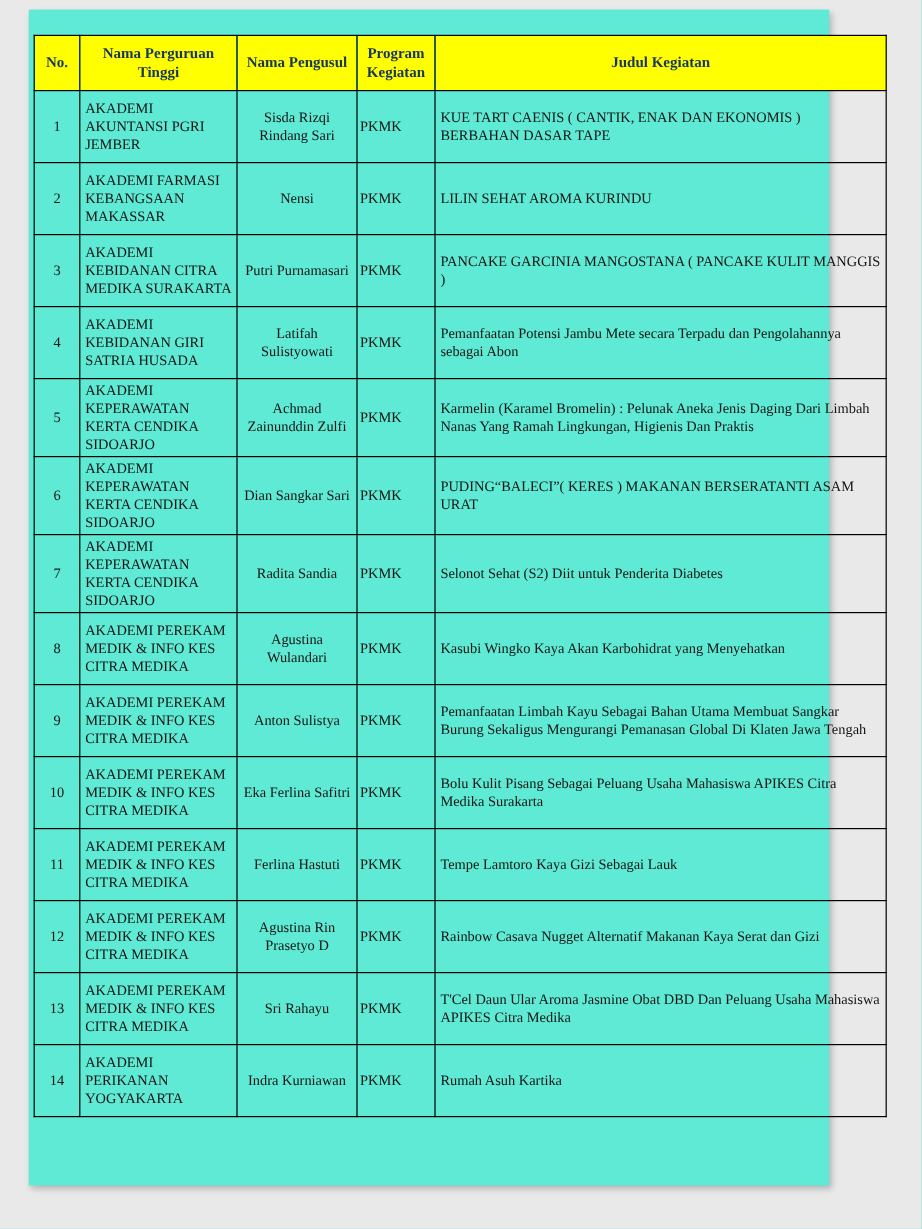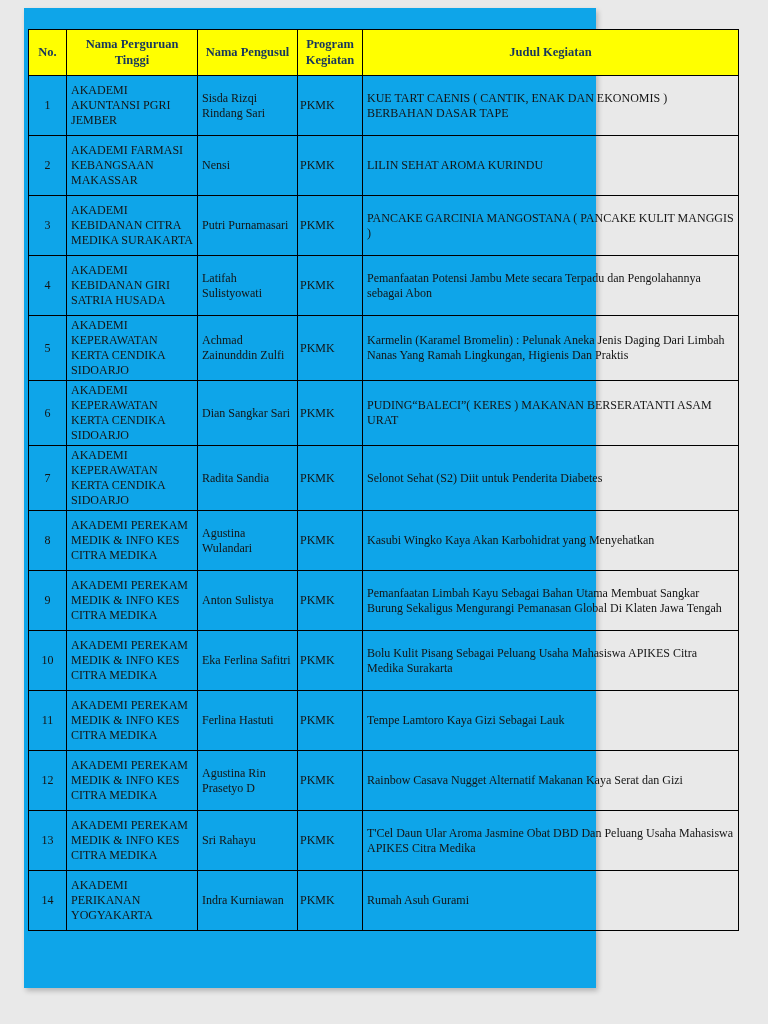--- a/index.html
+++ b/index.html
@@ -11,23 +11,23 @@
     height: 1024px;
     background: #e9e9e9;
     font-family: "Liberation Serif", serif;
     position: relative;
     overflow: hidden;
   }
   .paper {
     position: absolute;
     left: 24px;
     top: 8px;
-    width: 572px;
+    width: 667px;
     height: 980px;
-    background: #0ea5e9;
+    background: #5eead4;
     box-shadow: 2px 3px 5px rgba(0,0,0,0.22);
   }
   table.doc-table {
     border-collapse: collapse;
     table-layout: fixed;
     width: 710px;
     margin: 21px 0 0 4px;
   }
   .doc-table th, .doc-table td {
     border: 1px solid #000000;
@@ -52,21 +52,21 @@
     text-align: center;
     font-size: 12.5px;
   }
   td.cell-no {
     text-align: center;
   }
   td.cell-perguruan {
     text-align: left;
   }
   td.cell-pengusul {
-    text-align: left;
+    text-align: center;
     margin-left: 24px;
   }
   td.cell-program {
     text-align: left;
     padding-left: 2px;
   }
   td.cell-judul {
     text-align: left;
   }
 </style>
@@ -181,17 +181,17 @@
     <td class="cell-perguruan">AKADEMI PEREKAM MEDIK &amp; INFO KES CITRA MEDIKA</td>
     <td class="cell-pengusul">Sri Rahayu</td>
     <td class="cell-program">PKMK</td>
     <td class="cell-judul">T'Cel Daun Ular Aroma Jasmine Obat DBD Dan Peluang Usaha Mahasiswa APIKES Citra Medika</td>
   </tr>
         <tr>
     <td class="cell-no">14</td>
     <td class="cell-perguruan">AKADEMI PERIKANAN YOGYAKARTA</td>
     <td class="cell-pengusul">Indra Kurniawan</td>
     <td class="cell-program">PKMK</td>
-    <td class="cell-judul">Rumah Asuh Gurami</td>
+    <td class="cell-judul">Rumah Asuh Kartika</td>
   </tr>
       </tbody>
   </table>
 </div>
 
 </body></html>

